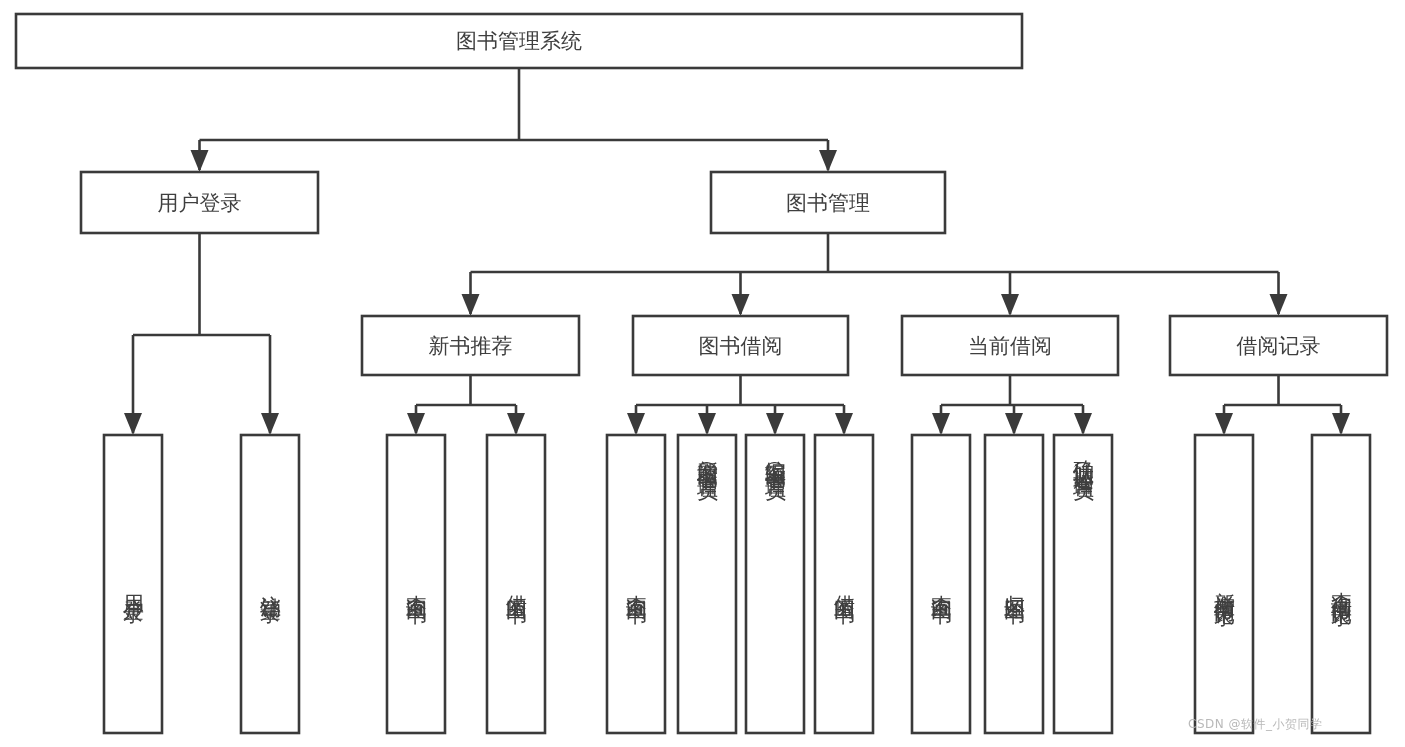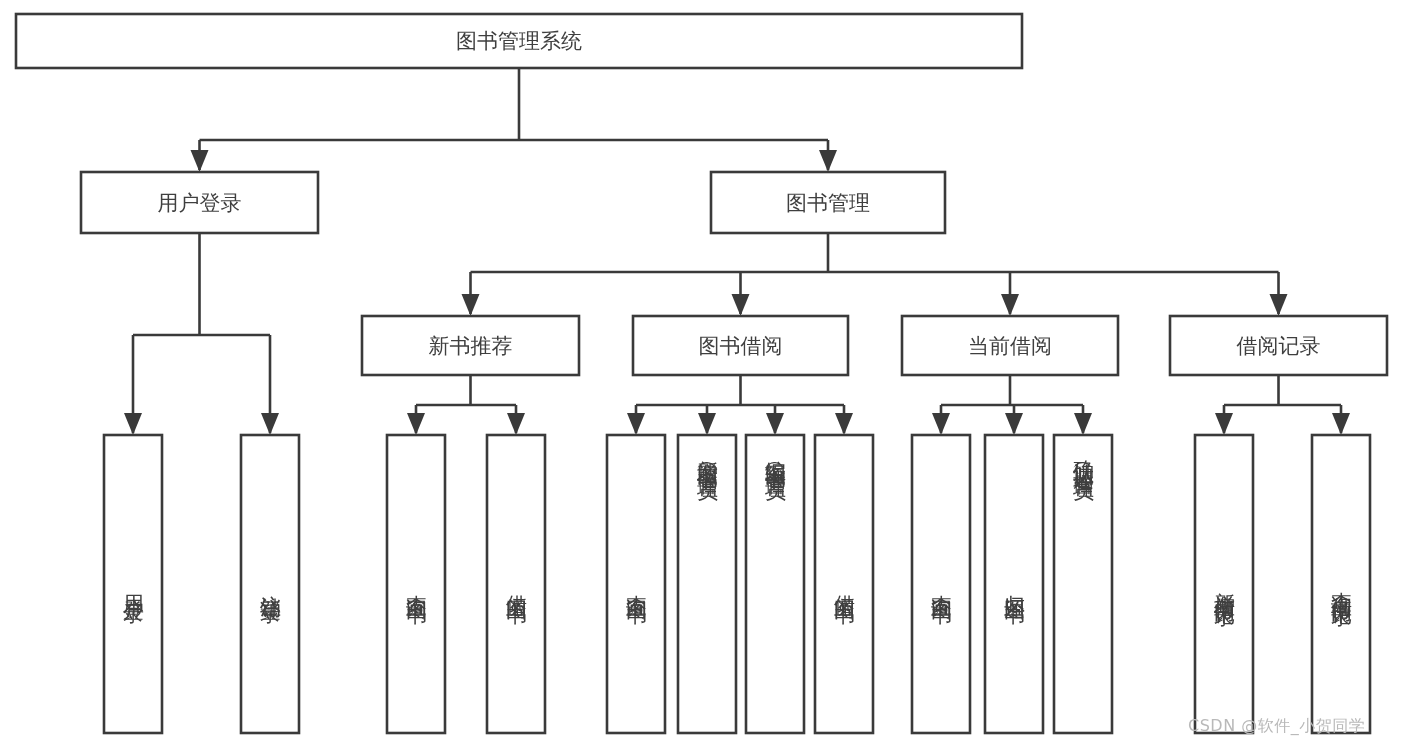--- a/index.html
+++ b/index.html
@@ -62,21 +62,21 @@
     color: #3f3f3f;
     white-space: nowrap;
     pointer-events: none;
     text-align: center;
   }
   .watermark {
     position: absolute;
     left: 1188px;
     top: 716px;
     font-family: "DejaVu Sans", "Liberation Sans", sans-serif;
-    font-size: 16px;
+    font-size: 12px;
     color: #b9b9b9;
     white-space: nowrap;
     letter-spacing: 0.5px;
   }
 </style>
 </head>
 <body>
 
 <div id="diagram-root">
 

